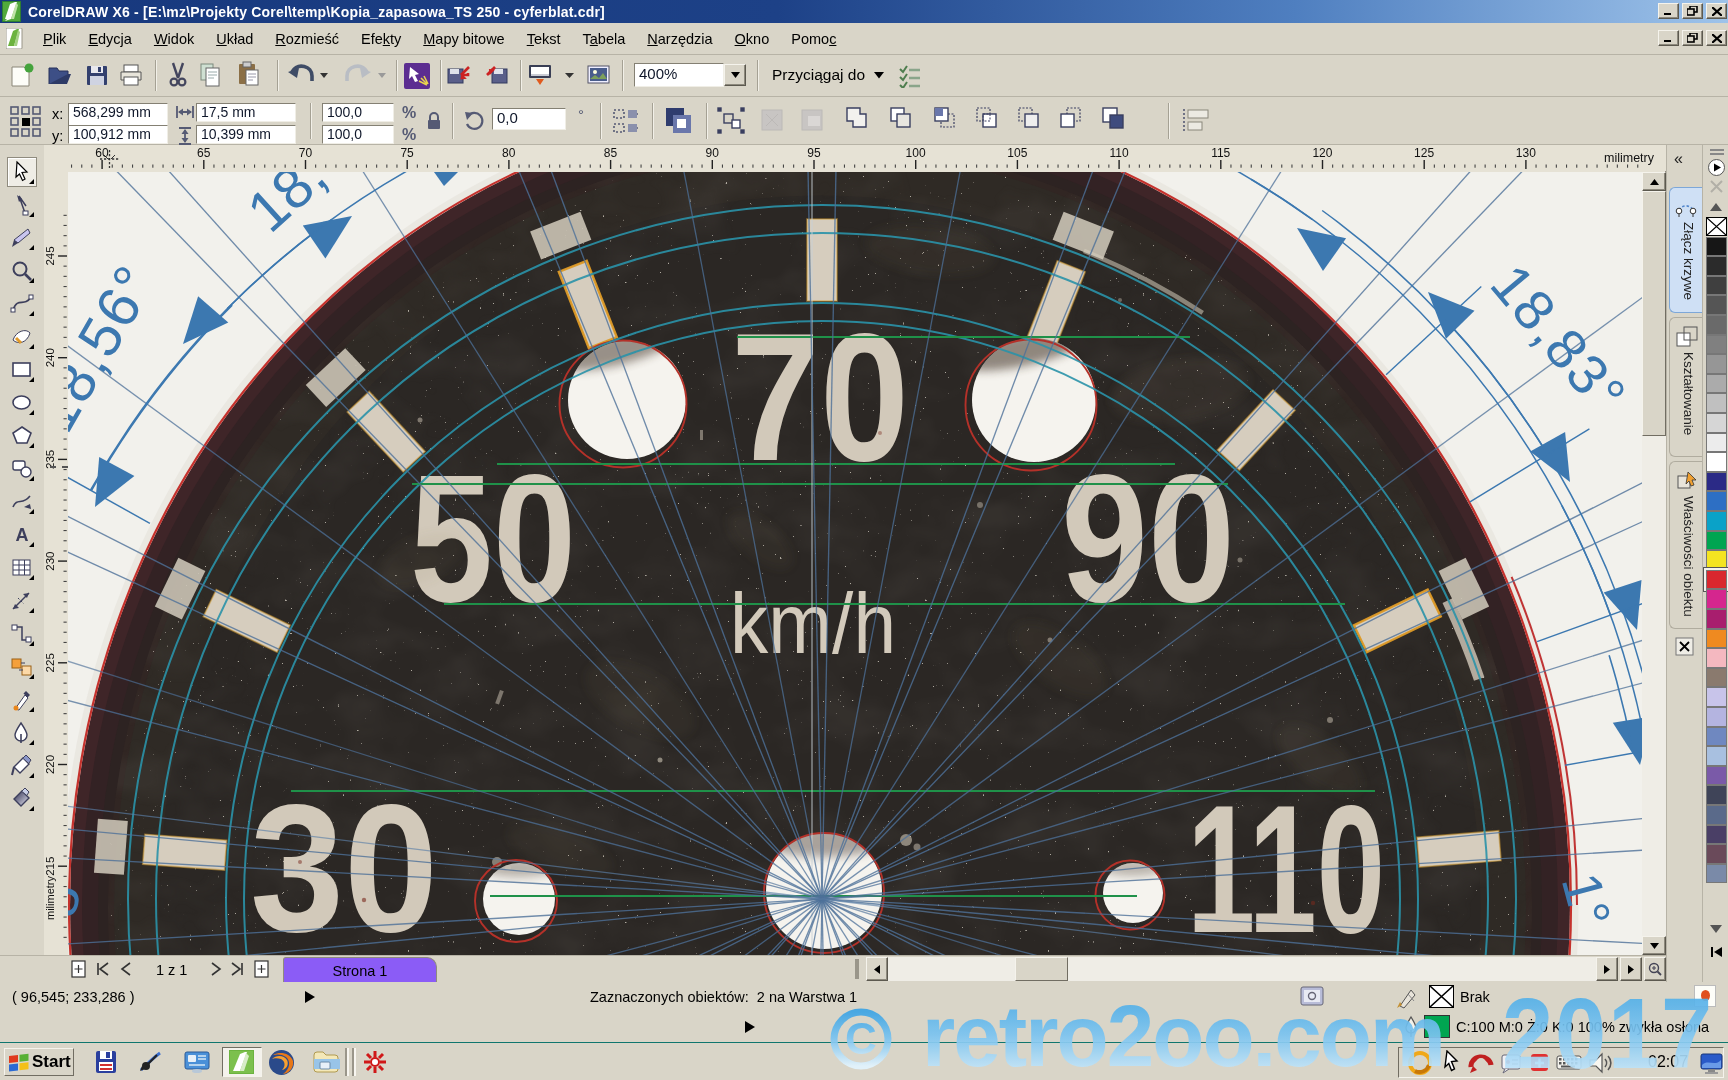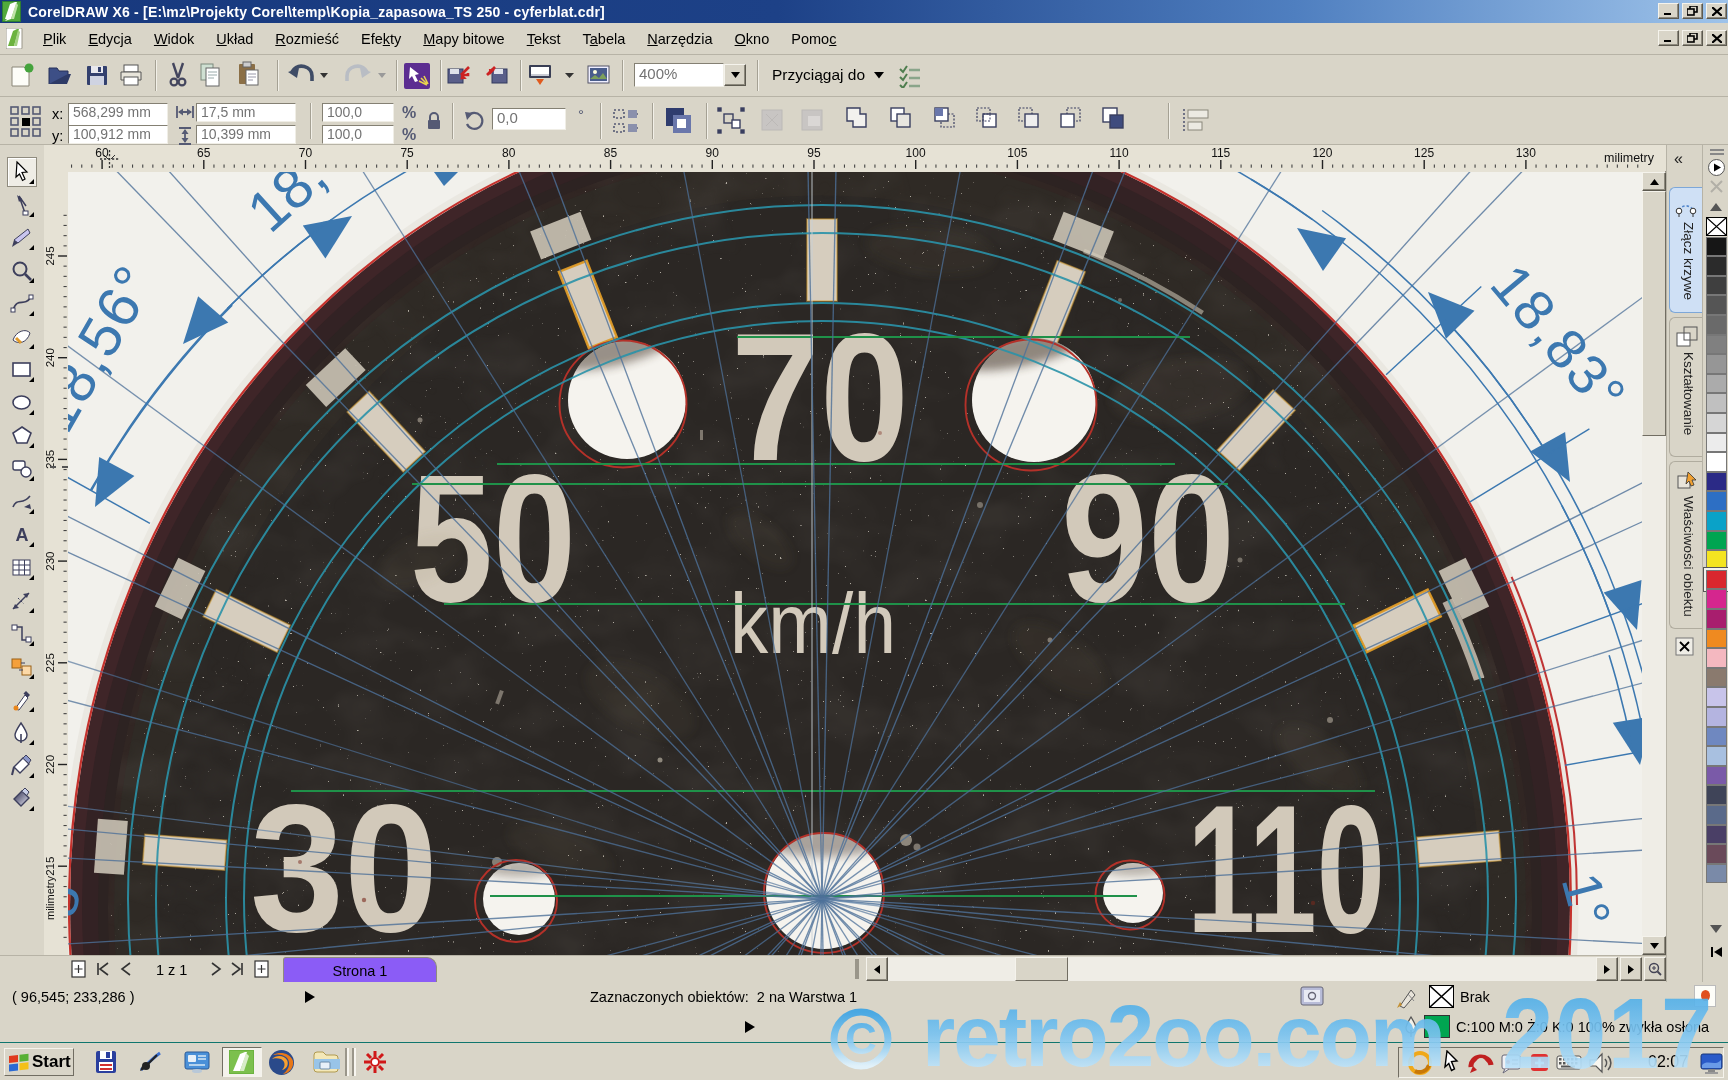--- a/index.html
+++ b/index.html
@@ -1,19 +1,19 @@
 <!DOCTYPE html>
 <html><head><meta charset="utf-8"><style>
 *{box-sizing:border-box;margin:0;padding:0}
 html,body{width:1728px;height:1080px;overflow:hidden}
 body{font-family:"Liberation Sans",sans-serif;background:#d9d5c8;position:relative;font-size:13px}
 .abs{position:absolute}
 .ras{border-top:1px solid #f5f3ec;border-left:1px solid #f5f3ec;border-right:1px solid #716d62;border-bottom:1px solid #716d62}
 .sunk{border-top:1px solid #716d62;border-left:1px solid #716d62;border-right:1px solid #f5f3ec;border-bottom:1px solid #f5f3ec}
-.fld{background:#fff;border:1px solid #848073;border-bottom-color:#f0eee6;border-right-color:#f0eee6;font-size:14px;color:#737373;padding:1px 4px;line-height:15px}
+.fld{background:#fff;border:1px solid #848073;border-bottom-color:#f0eee6;border-right-color:#f0eee6;font-size:14px;color:#0f172a;padding:1px 4px;line-height:15px}
 .sep{width:2px;border-left:1px solid #a5a194;border-right:1px solid #f2f0e8}
 .wbtn{background:#d9d5c8;border:1px solid;border-color:#f5f3ec #5c594f #5c594f #f5f3ec;box-shadow:inset -1px -1px 0 #8d897d;display:flex;align-items:center;justify-content:center}
 .menu-it{display:inline-block;margin-right:0;color:#000}
 .menu-it u{text-decoration:underline}
 svg{display:block}
 .ticon{position:absolute;left:7px;width:30px;height:30px;display:flex;align-items:center;justify-content:center}
 .ticon:after{content:"";position:absolute;right:2px;bottom:2px;border-left:5px solid transparent;border-bottom:5px solid #000}
 </style></head>
 <body>
 

